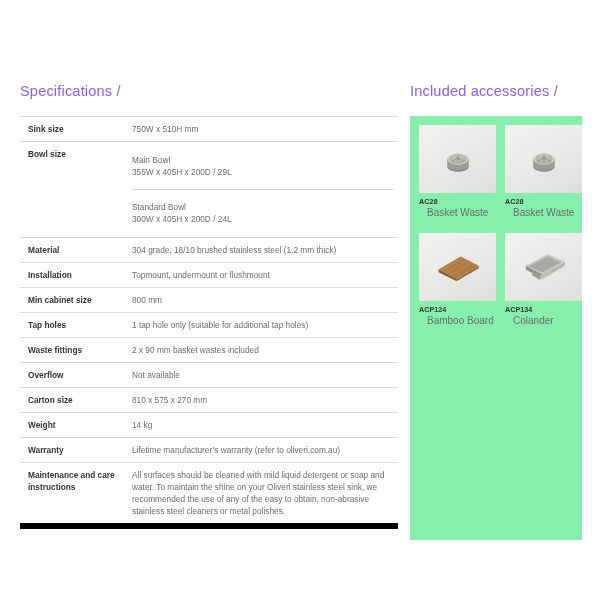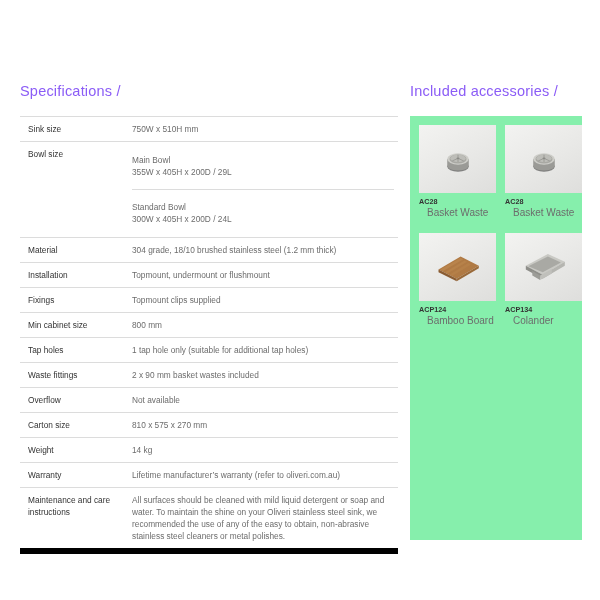--- a/index.html
+++ b/index.html
@@ -19,21 +19,21 @@
   }
   .spec-table{width:100%;border-collapse:collapse;}
   .spec-table tr{border-top:1px solid #dcdcdc;}
   .spec-table tr.last-row{border-bottom:6px solid #000000;}
   .spec-table td{
     padding:6px 0 6px 0;vertical-align:top;
     font-size:8.3px;line-height:1.45;
   }
   td.k{
     width:104px;padding-left:8px;
-    font-weight:normal;color:#333333;
+    font-weight:bold;color:#333333;
   }
   td.v{color:#6c6c6c;padding-right:4px;}
   .sub-divider{
     border-top:1px solid #dcdcdc;
     margin:5px 0 5px 0;
   }
   .subcell{padding:0;}
   .subcell .grp{padding:6px 0;}
   .vline{display:block;}
 
@@ -106,24 +106,20 @@
 
         <tr>
           <td class="k">Material</td>
           <td class="v">304 grade, 18/10 brushed stainless steel (1.2 mm thick)</td>
         </tr>
         <tr>
           <td class="k">Installation</td>
           <td class="v">Topmount, undermount or flushmount</td>
         </tr>
         <tr>
-          <td class="k">Fixings</td>
-          <td class="v">Topmount clips supplied</td>
-        </tr>
-        <tr>
           <td class="k">Min cabinet size</td>
           <td class="v">800 mm</td>
         </tr>
         <tr>
           <td class="k">Tap holes</td>
           <td class="v">1 tap hole only (suitable for additional tap holes)</td>
         </tr>
         <tr>
           <td class="k">Waste fittings</td>
           <td class="v">2 x 90 mm basket wastes included</td>

